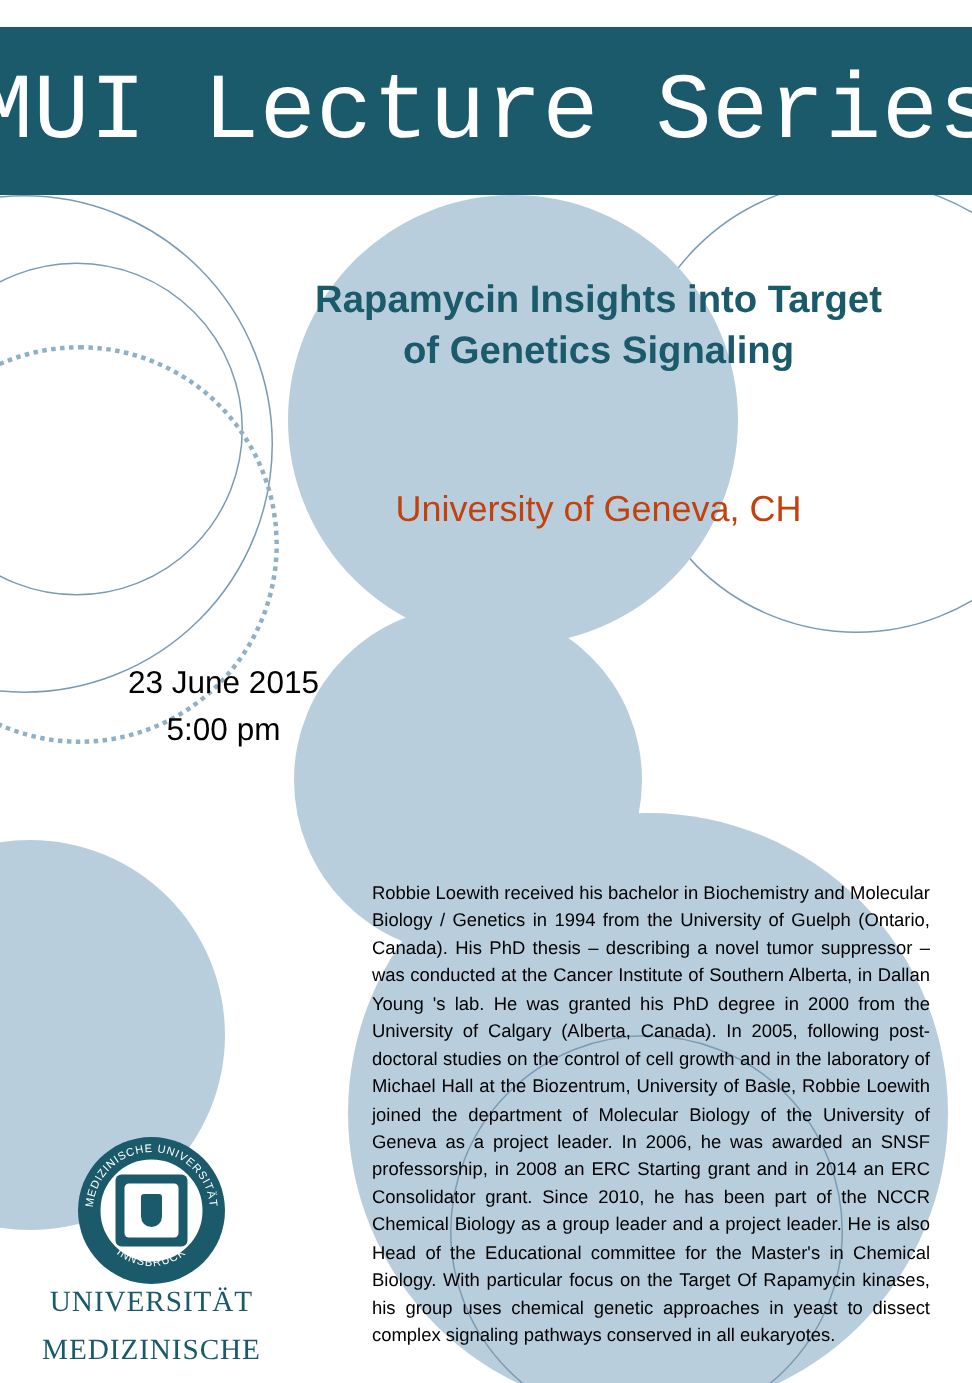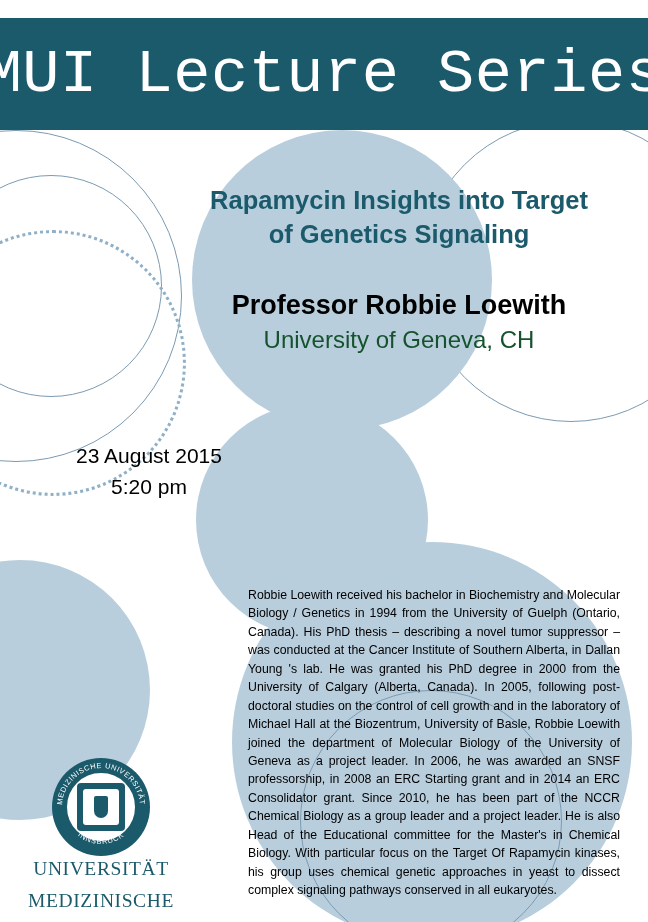--- a/index.html
+++ b/index.html
@@ -133,21 +133,21 @@
     color: #000000;
     font-size: 27px;
     font-weight: bold;
   }
   #speaker-affil {
     position: absolute;
     left: 168px;
     top: 326px;
     width: 462px;
     text-align: center;
-    color: #14532d;
+    color: #c2410c;
     font-size: 24px;
   }
 
   
   #event-details {
     position: absolute;
     left: 0px;
     top: 440px;
     width: 298px;
     text-align: center;
@@ -260,26 +260,25 @@
 
   <div id="header-band">
     <div id="header-title">MUI Lecture Series</div>
   </div>
 
   <div id="lecture-title">
     <div>Rapamycin Insights into Target</div>
     <div>of Genetics Signaling</div>
   </div>
 
-  <div id="speaker-name">Professor Robbie Loewith</div>
   <div id="speaker-affil">University of Geneva, CH</div>
 
   <div id="event-details">
-    <div>23 August 2015</div>
-    <div>5:20 pm</div>
+    <div>23 June 2015</div>
+    <div>5:00 pm</div>
   </div>
 
   <div id="bio-text">Robbie Loewith received his bachelor in Biochemistry and Molecular Biology / Genetics in 1994 from the University of Guelph (Ontario, Canada). His PhD thesis – describing a novel tumor suppressor – was conducted at the Cancer Institute of Southern Alberta, in Dallan Young 's lab. He was granted his PhD degree in 2000 from the University of Calgary (Alberta, Canada). In 2005, following post-doctoral studies on the control of cell growth and in the laboratory of Michael Hall at the Biozentrum, University of Basle, Robbie Loewith joined the department of Molecular Biology of the University of Geneva as a project leader. In 2006, he was awarded an SNSF professorship, in 2008 an ERC Starting grant and in 2014 an ERC Consolidator grant. Since 2010, he has been part of the NCCR Chemical Biology as a group leader and a project leader. He is also Head of the Educational committee for the Master's in Chemical Biology. With particular focus on the Target Of Rapamycin kinases, his group uses chemical genetic approaches in yeast to dissect complex signaling pathways conserved in all eukaryotes.</div>
 
   <div id="logo-block">
     <div id="seal">
       <div class="ring-outer"></div>
       <div class="ring-inner"></div>
       <div class="crest"></div>
       <div class="crest-inner"></div>

